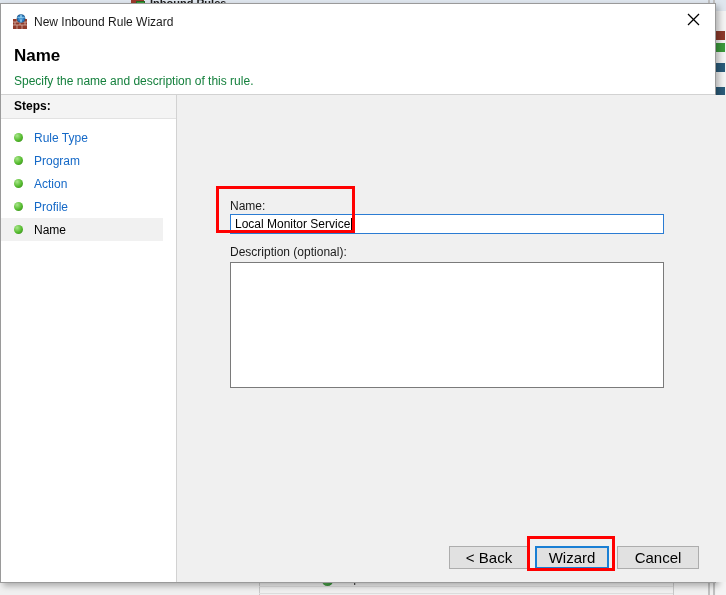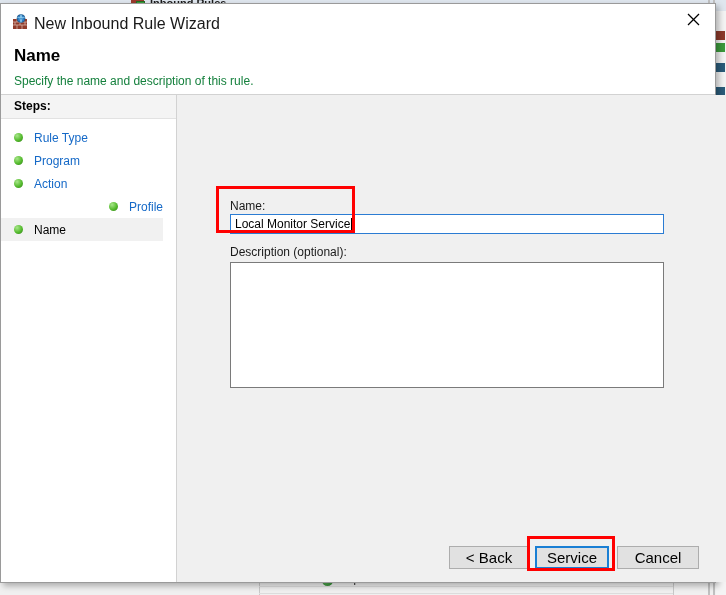--- a/index.html
+++ b/index.html
@@ -98,21 +98,21 @@
     position: absolute;
     left: 0; top: 0; width: 714px; height: 36px;
     background: #ffffff;
   }
   #title-icon {
     position: absolute; left: 11px; top: 10px;
     width: 16px; height: 16px;
   }
   #title-text {
     position: absolute; left: 33px; top: 11px;
-    font-size: 16px; color: #1a1a1a;
+    font-size: 12px; color: #1a1a1a;
     white-space: nowrap;
   }
   #close-btn {
     position: absolute; right: 0px; top: 0px;
     width: 44px; height: 30px;
     display: flex; align-items: center; justify-content: center;
     cursor: default;
   }
   #close-btn svg { display:block; }
 
@@ -316,21 +316,21 @@
       <span class="step-label">Rule Type</span>
     </div>
     <div class="step-row" style="top:54px;">
       <span class="step-bullet"></span>
       <span class="step-label">Program</span>
     </div>
     <div class="step-row" style="top:77px;">
       <span class="step-bullet"></span>
       <span class="step-label">Action</span>
     </div>
-    <div class="step-row" style="top:100px;justify-content:flex-end;">
+    <div class="step-row" style="top:100px;">
       <span class="step-bullet"></span>
       <span class="step-label">Profile</span>
     </div>
     <div class="step-row current" style="top:123px;">
       <span class="step-bullet"></span>
       <span class="step-label">Name</span>
     </div>
   </div>
 
   <div id="content">
@@ -338,20 +338,20 @@
     <div id="field-name-label">Name:</div>
     <div id="field-name-input">
       <span id="field-name-value">Local Monitor Service</span>
       <span id="caret"></span>
     </div>
 
     <div id="field-desc-label">Description (optional):</div>
     <div id="field-desc-box"></div>
 
     <div class="btn" id="btn-back">&lt; Back</div>
-    <div class="btn" id="btn-finish">Service</div>
+    <div class="btn" id="btn-finish">Wizard</div>
     <div class="btn" id="btn-cancel">Cancel</div>
 
   </div>
 </div>
 
 <div class="annot" id="annot-name"></div>
 <div class="annot" id="annot-finish"></div>
 
 </body></html>

